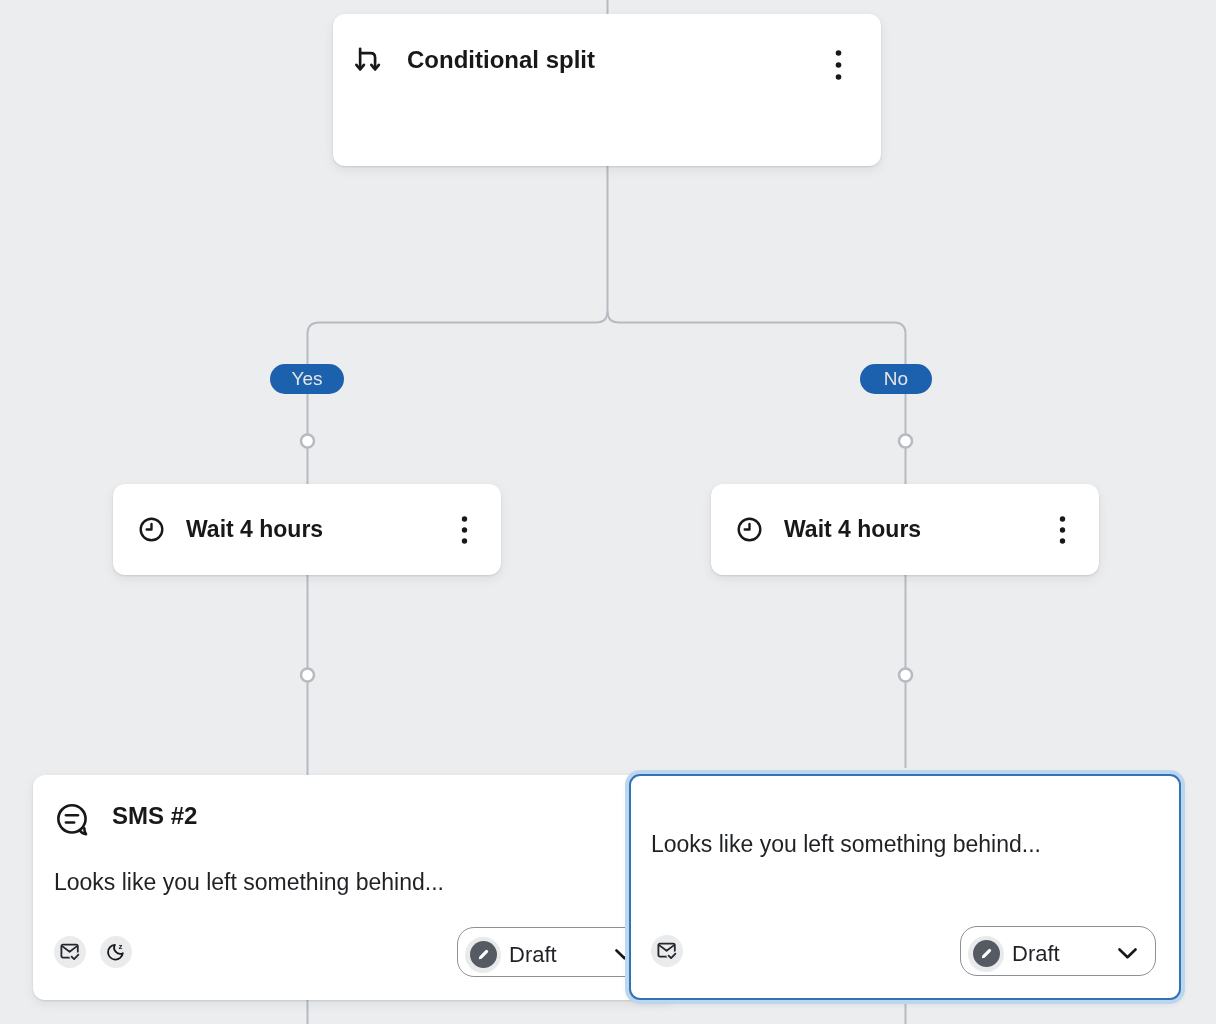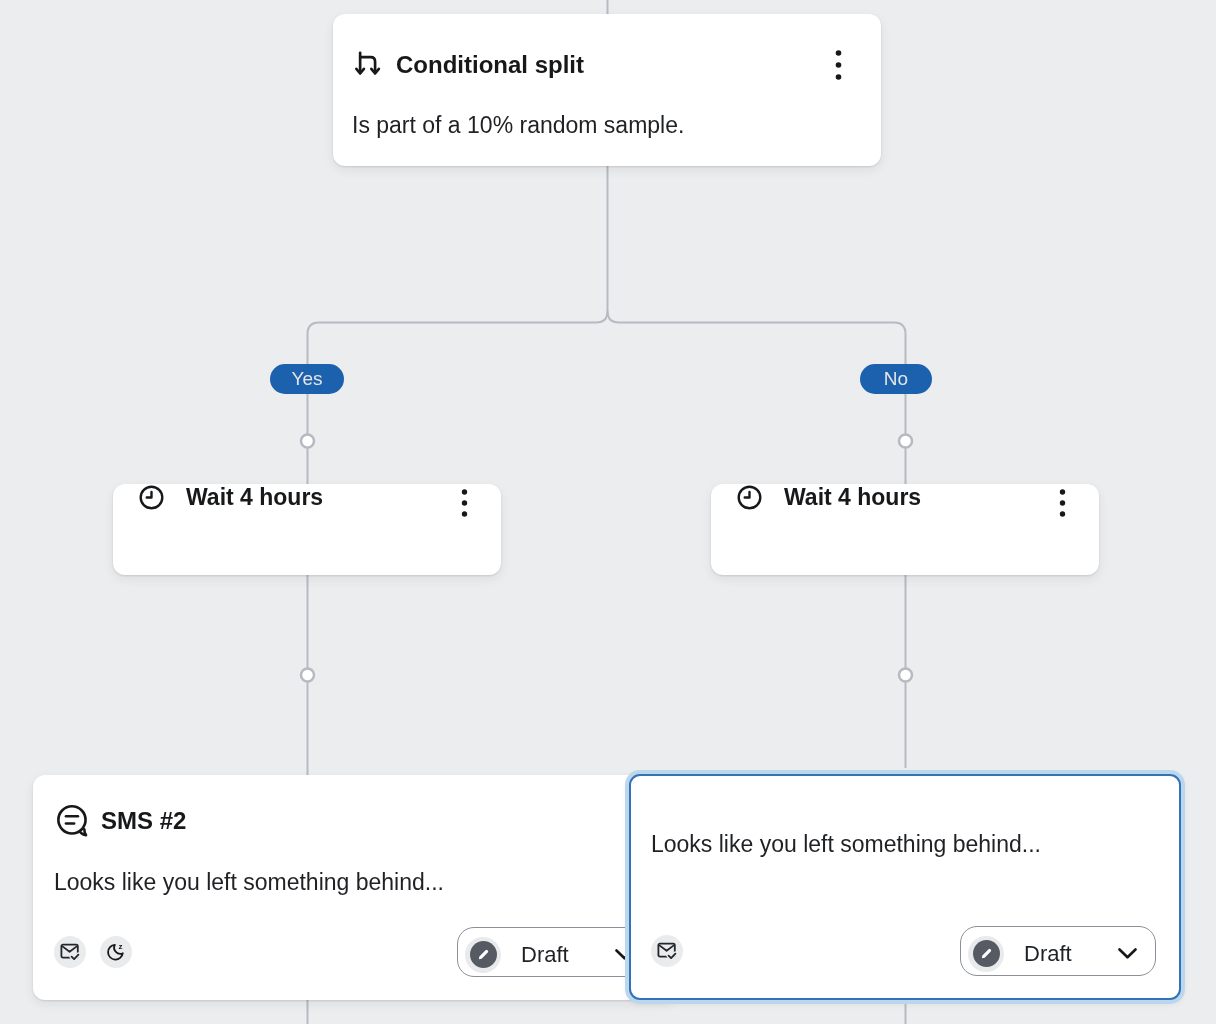--- a/index.html
+++ b/index.html
@@ -16,30 +16,30 @@
     position:absolute; background:#fff; border-radius:12px;
     box-shadow:0 1px 2px rgba(25,27,31,.12), 0 4px 12px rgba(25,27,31,.07);
   }
   .card.selected {
     border:2px solid #3273b8; border-radius:11px;
     box-shadow:0 0 0 4px #bcd6ee, 0 2px 8px rgba(25,27,31,.12);
   }
 
   
   #card-split { left:333px; top:14px; width:548px; height:152px; padding:32px 26px 0 19px; }
-  .hdr-row { display:flex; align-items:center; gap:10px; }
+  .hdr-row { display:flex; align-items:flex-start; gap:21px; }
   .node-title { font-size:24px; font-weight:700; color:#17181a; white-space:nowrap; }
   .kebab-btn {
     margin-left:auto; width:34px; height:38px; display:flex; align-items:center;
     justify-content:center; cursor:pointer; border:none; background:transparent;
   }
   .split-desc { margin-top:28px; font-size:23px; color:#1f2124; }
 
   
-  .wait-card { display:flex; align-items:flex-start; gap:21px; padding:0 20px 0 25px; width:388px; height:91px; top:484px; }
+  .wait-card { display:flex; align-items:center; gap:21px; padding:0 20px 0 25px; width:388px; height:91px; top:484px; }
   #card-wait-yes { left:113px; }
   #card-wait-no  { left:711px; }
   .wait-title { font-size:23px; font-weight:700; }
 
   
   .branch-badge {
     position:absolute; top:364px; height:30px; border-radius:15px;
     background:#1c61ad; color:#e5e5e5; font-size:19px; font-weight:500;
     display:flex; align-items:center; justify-content:center;
   }
@@ -53,21 +53,21 @@
   .msg-preview { margin-top:28px; font-size:23px; color:#1f2124; line-height:1.25; white-space:nowrap; overflow:hidden; }
   .msg-footer { margin-top:auto; display:flex; align-items:center; }
   .chip-row { display:flex; align-items:center; gap:14px; }
   .chip {
     width:32px; height:32px; border-radius:50%; background:#e9ebed;
     display:flex; align-items:center; justify-content:center;
   }
   .status-btn {
     margin-left:auto; width:196px; height:50px; background:#fff;
     border:1px solid #8a9097; border-radius:17px; cursor:pointer;
-    display:flex; align-items:center; padding:5px 18px 0 7px; gap:20px;
+    display:flex; align-items:center; padding:5px 18px 0 7px; gap:8px;
     font-family:"Liberation Sans", sans-serif;
   }
   .status-badge-outer {
     width:36px; height:36px; border-radius:50%; background:#e8eaec;
     display:flex; align-items:center; justify-content:center; flex:none;
   }
   .status-badge-inner {
     width:27px; height:27px; border-radius:50%; background:#565b63;
     display:flex; align-items:center; justify-content:center;
   }
@@ -112,21 +112,20 @@
       </span>
       <span class="node-title">Conditional split</span>
       <button class="kebab-btn">
         <svg width="7" height="32" viewBox="0 0 6 32" fill="#17181a">
           <circle cx="3" cy="4" r="2.8"></circle>
             <circle cx="3" cy="16" r="2.8"></circle>
             <circle cx="3" cy="28" r="2.8"></circle>
         </svg>
       </button>
     </div>
-    <div class="split-desc">Is part of a 10% random sample.</div>
   </div>
 
   <div class="branch-badge" id="badge-yes">Yes</div>
   <div class="branch-badge" id="badge-no">No</div>
 
   <div class="card wait-card" id="card-wait-yes">
     <span>
       <svg width="27" height="27" viewBox="0 0 26 26" fill="none" stroke="#17181a" stroke-width="2.3">
         <circle cx="13" cy="13" r="10.4"></circle>
         <path d="M13 7.6 V13 H8.4" stroke-linecap="round" stroke-linejoin="round"></path>

